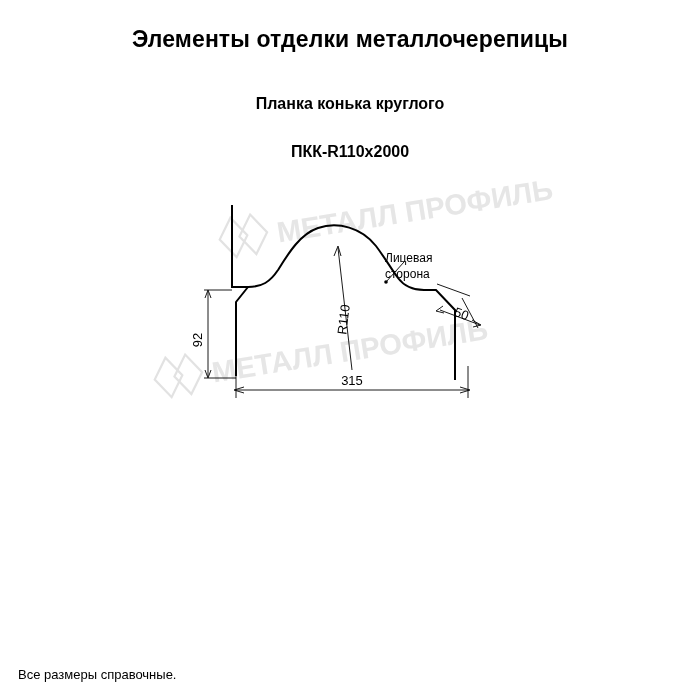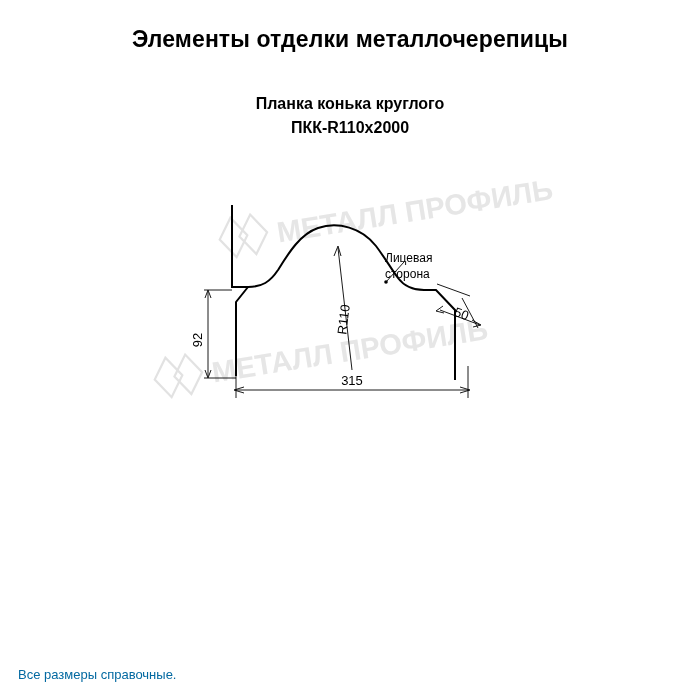--- a/index.html
+++ b/index.html
@@ -37,34 +37,35 @@
     left: 0;
     width: 700px;
     text-align: center;
     font-size: 16px;
     font-weight: bold;
     color: #000000;
     line-height: 24px;
   }
   .subtitle .line2 {
     display: block;
+    margin-top: 24px;
   }
   .drawing {
     position: absolute;
     top: 170px;
     left: 0;
     width: 700px;
     height: 300px;
   }
   .footnotes {
     position: absolute;
     left: 18px;
     bottom: 14px;
     font-size: 13px;
-    color: #0369a1;
+    color: #000000;
     line-height: 22px;
   }
   .footnotes div {
     white-space: nowrap;
   }
   svg {
     display: block;
   }
   .wm {
     fill: none;

